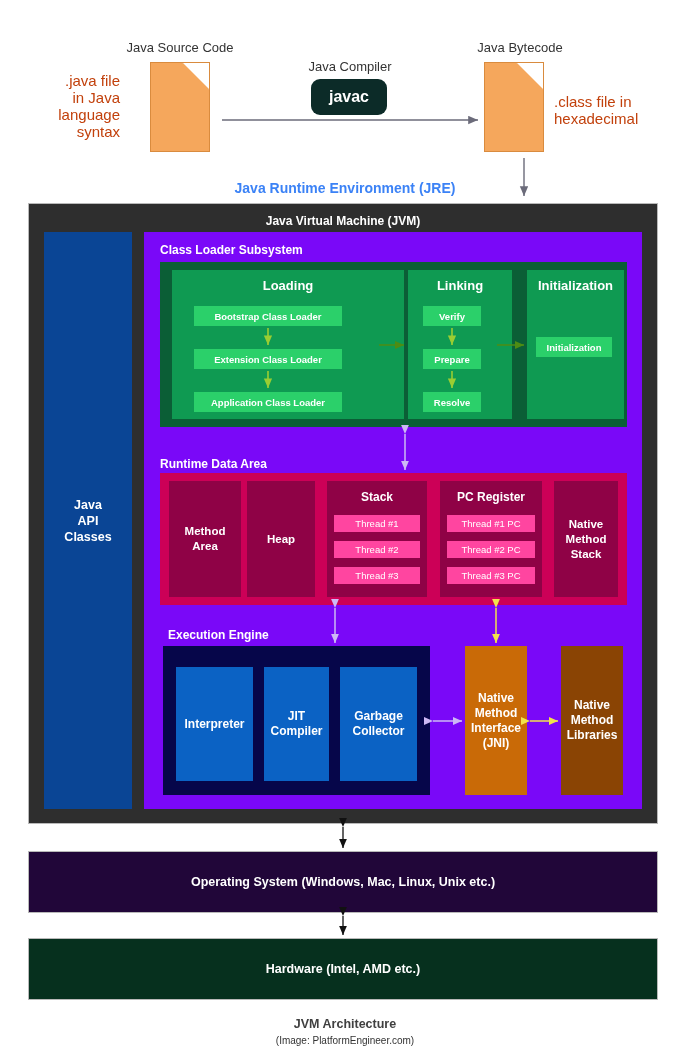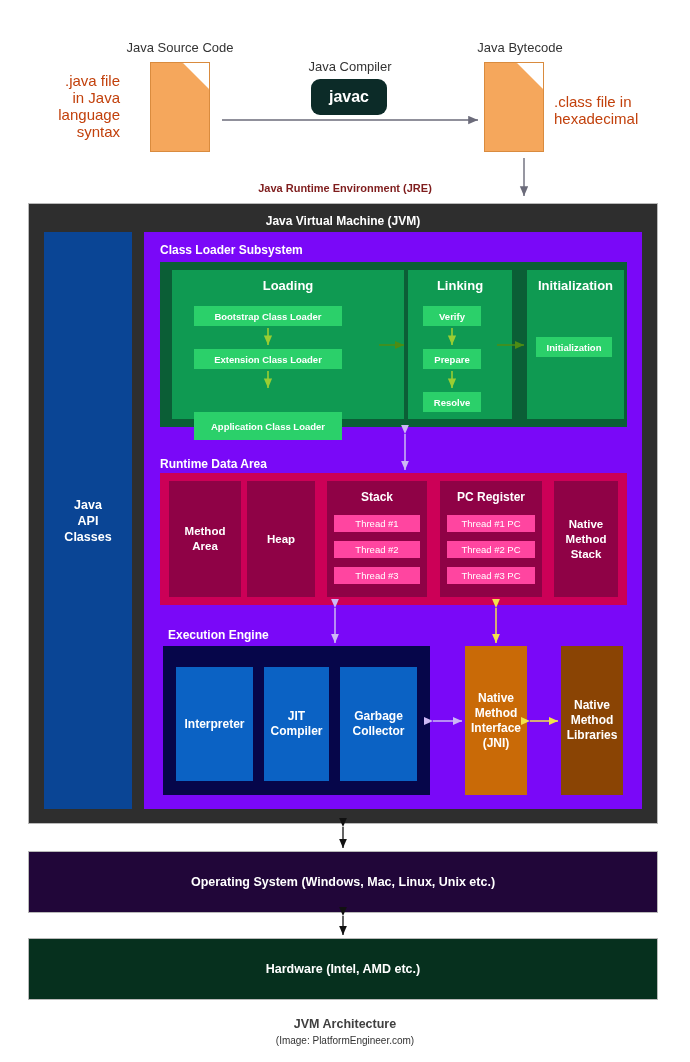--- a/index.html
+++ b/index.html
@@ -31,21 +31,21 @@
     background:#F5A75C;
     clip-path:polygon(0 0,100% 100%,0 100%);
     border-right:0;
   }
 
   .javac-btn{
     background:#0C2B28;border-radius:9px;color:#fff;
     font-weight:bold;font-size:16px;
   }
 
-  .jre-title{font-size:11px;font-weight:bold;color:#7f1d1d;white-space:nowrap;}
+  .jre-title{font-size:14px;font-weight:bold;color:#3b82f6;white-space:nowrap;}
 
   
   .jvm-box{background:#2E2E2E;border:1px solid #b9b9b9;}
   .jvm-title{color:#ffffff;font-size:12px;font-weight:bold;}
   .api-box{background:#0A4595;color:#fff;font-size:12.5px;font-weight:bold;line-height:16px;}
   .purple{background:#7A08F8;}
 
   .sec-label{color:#ffffff;font-weight:bold;font-size:12px;white-space:nowrap;}
 
   
@@ -112,21 +112,21 @@
 <div class="abs purple" style="left:144px;top:232px;width:498px;height:577px;"></div>
 
 <div class="abs sec-label" style="left:160px;top:243px;">Class Loader Subsystem</div>
 
 <div class="abs cls-outer" style="left:160px;top:262px;width:467px;height:165px;"></div>
 
 <div class="abs cls-panel" style="left:172px;top:270px;width:232px;height:149px;"></div>
 <div class="abs cls-panel-title ctr" style="left:172px;top:276px;width:232px;height:18px;">Loading</div>
 <div class="abs cls-chip ctr" style="left:194px;top:306px;width:148px;height:20px;">Bootstrap Class Loader</div>
 <div class="abs cls-chip ctr" style="left:194px;top:349px;width:148px;height:20px;">Extension Class Loader</div>
-<div class="abs cls-chip ctr" style="left:194px;top:392px;width:148px;height:28px;margin-top:20px;">Application Class Loader</div>
+<div class="abs cls-chip ctr" style="left:194px;top:392px;width:148px;height:20px;">Application Class Loader</div>
 
 <div class="abs cls-panel" style="left:408px;top:270px;width:104px;height:149px;"></div>
 <div class="abs cls-panel-title ctr" style="left:408px;top:276px;width:104px;height:18px;">Linking</div>
 <div class="abs cls-chip ctr" style="left:423px;top:306px;width:58px;height:20px;">Verify</div>
 <div class="abs cls-chip ctr" style="left:423px;top:349px;width:58px;height:20px;">Prepare</div>
 <div class="abs cls-chip ctr" style="left:423px;top:392px;width:58px;height:20px;">Resolve</div>
 
 <div class="abs cls-panel" style="left:527px;top:270px;width:97px;height:149px;"></div>
 <div class="abs cls-panel-title ctr" style="left:527px;top:276px;width:97px;height:18px;">Initialization</div>
 <div class="abs cls-chip ctr" style="left:536px;top:337px;width:76px;height:20px;">Initialization</div>

